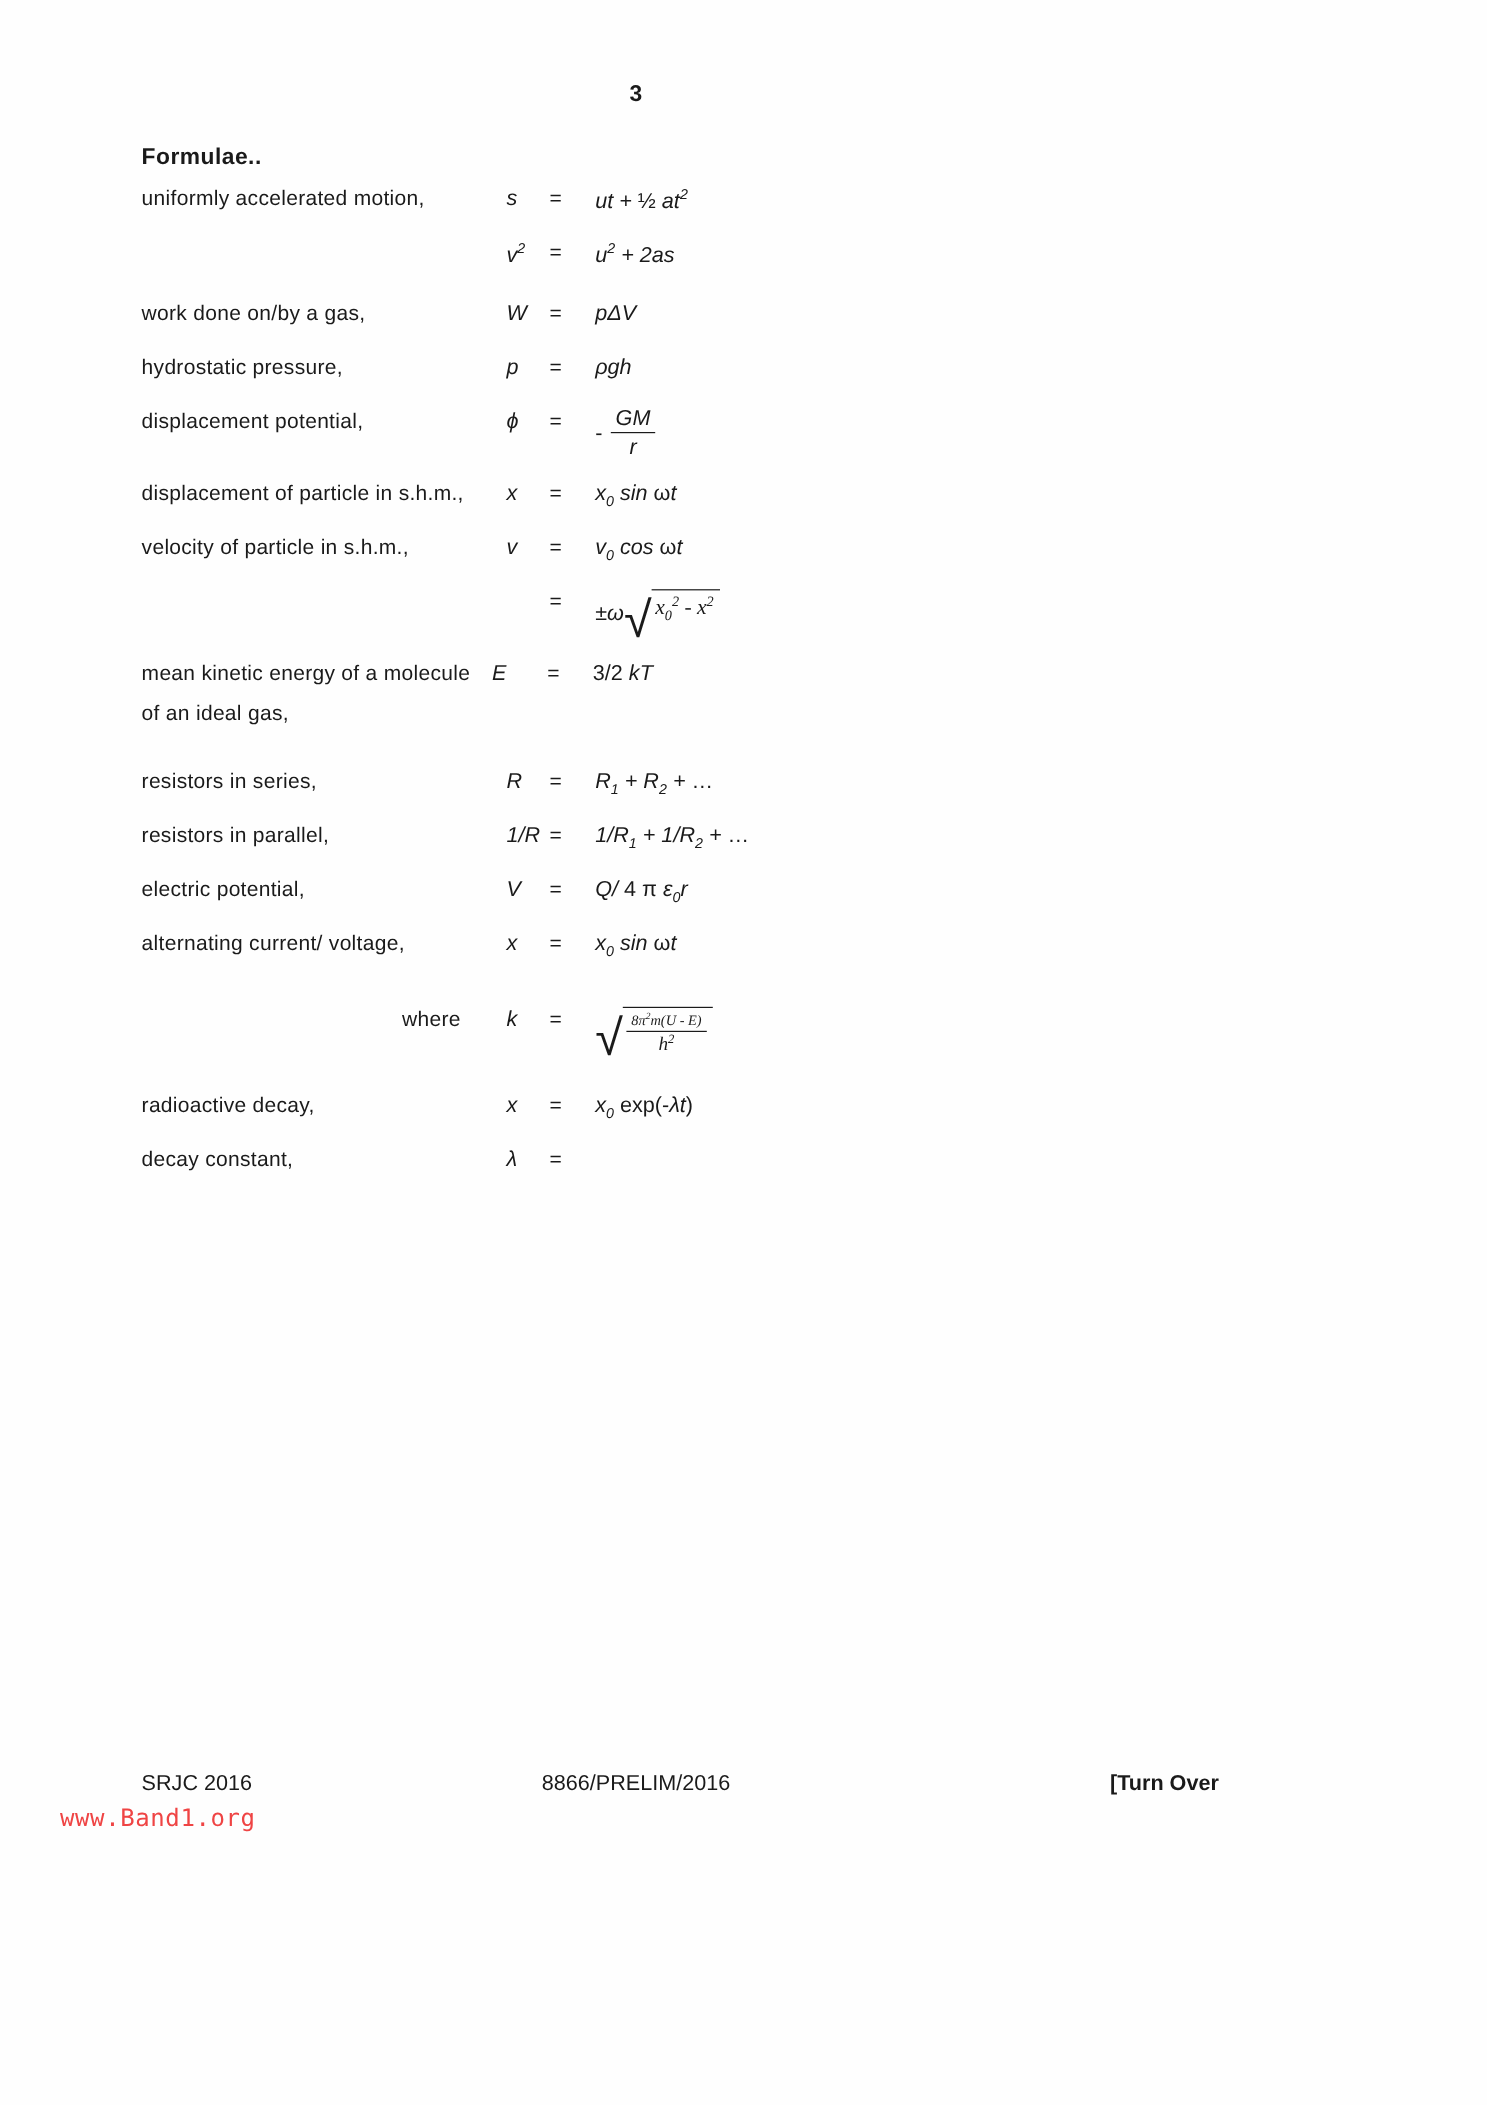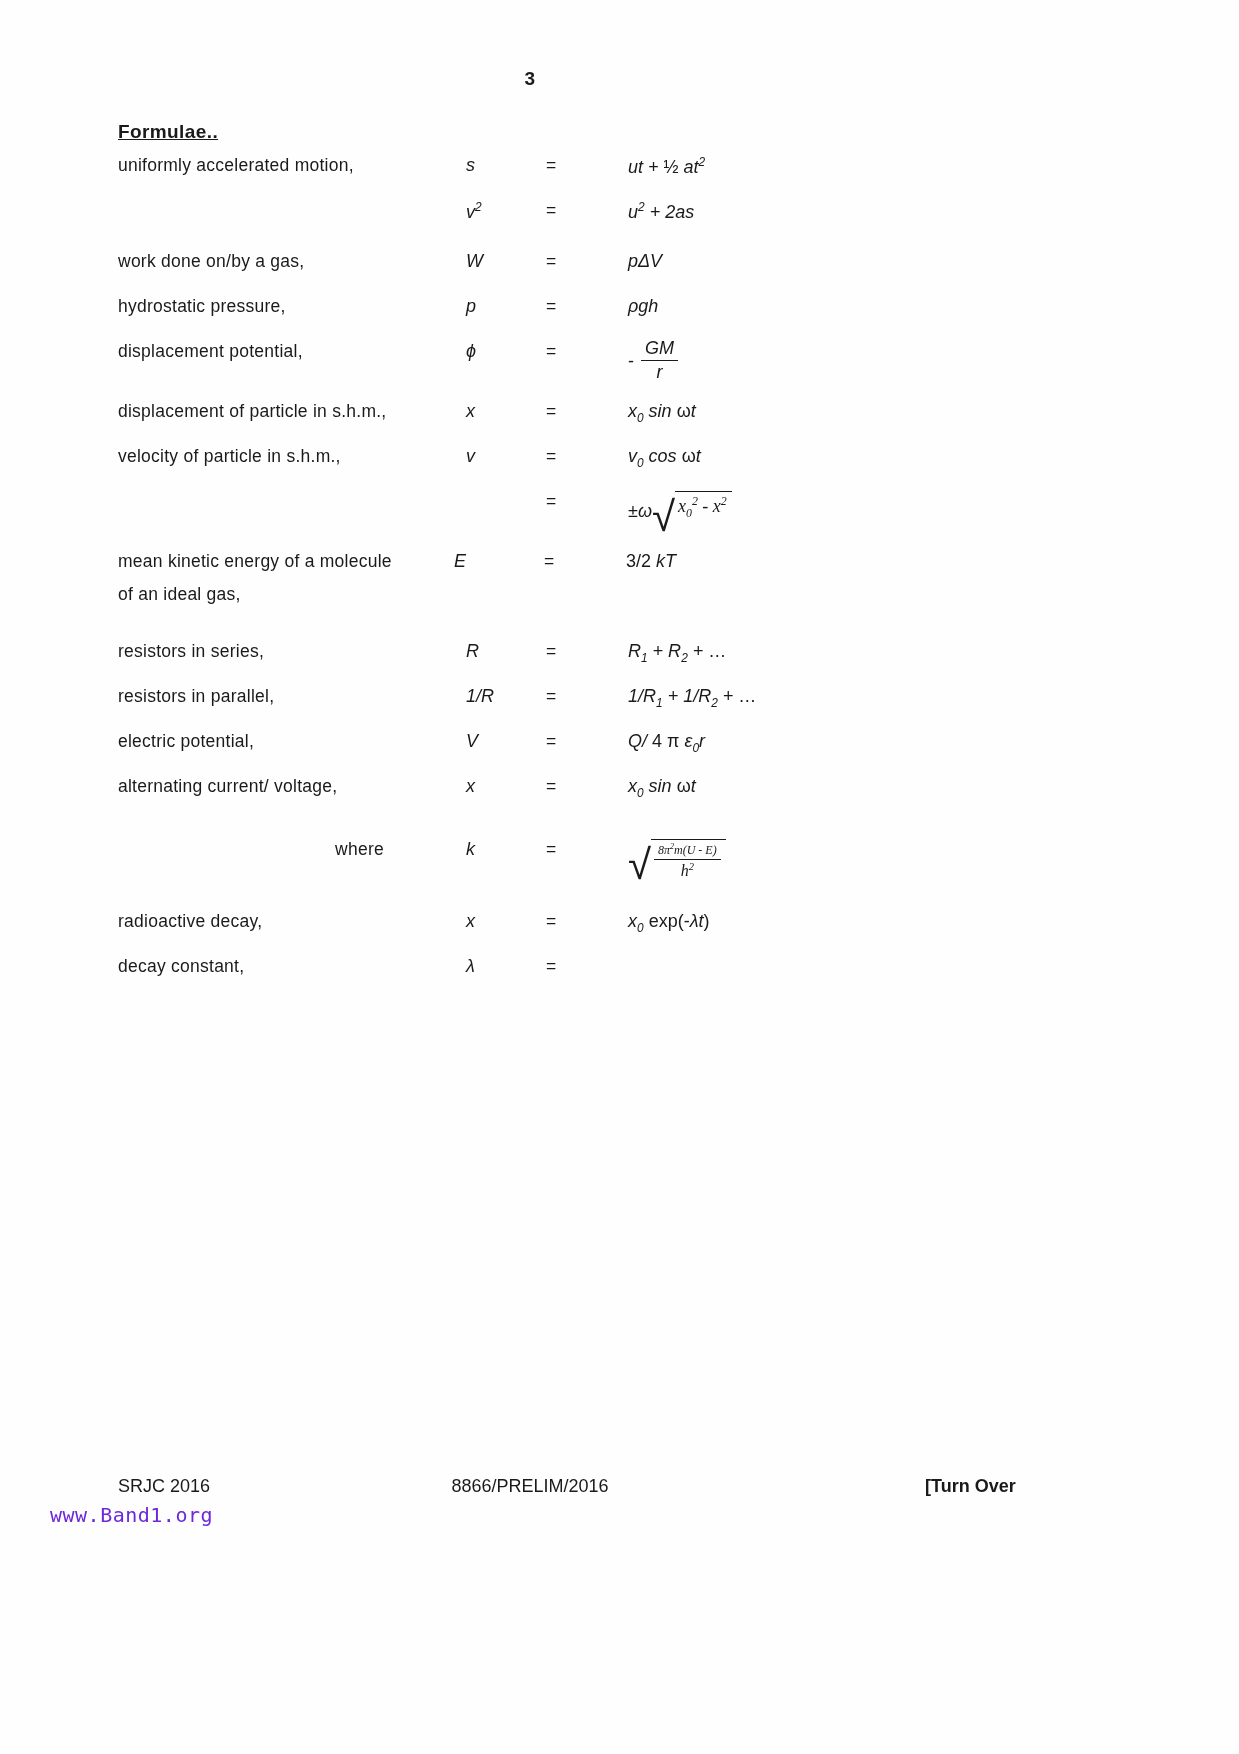--- a/index.html
+++ b/index.html
@@ -34,35 +34,33 @@
   }
 
   
   .formulae-heading {
     position: absolute;
     top: 121px;
     left: 118px;
     font-size: 19px;
     font-weight: bold;
     letter-spacing: 0.4px;
-    text-decoration: underline;
   }
 
   
   .formula-list {
     position: absolute;
     top: 152px;
     left: 118px;
     width: 700px;
   }
   .frow {
     display: flex;
     align-items: flex-start;
     min-height: 33px;
-    gap: 44px;
   }
   .desc {
     width: 304px;
     font-size: 17.5px;
     letter-spacing: 0.25px;
     padding-top: 3px;
     white-space: nowrap;
   }
   .desc.indent-where {
     text-align: right;
@@ -207,21 +205,21 @@
     left: 925px;
     font-weight: bold;
     white-space: nowrap;
   }
   .watermark {
     position: absolute;
     left: 50px;
     top: 1503px;
     font-family: "DejaVu Sans Mono", monospace;
     font-size: 20px;
-    color: #6d28d9;
+    color: #ef4444;
     letter-spacing: 0.5px;
   }
 </style>
 </head>
 <body>
 
 <div class="page">
 
   <div class="page-number">3</div>
 

